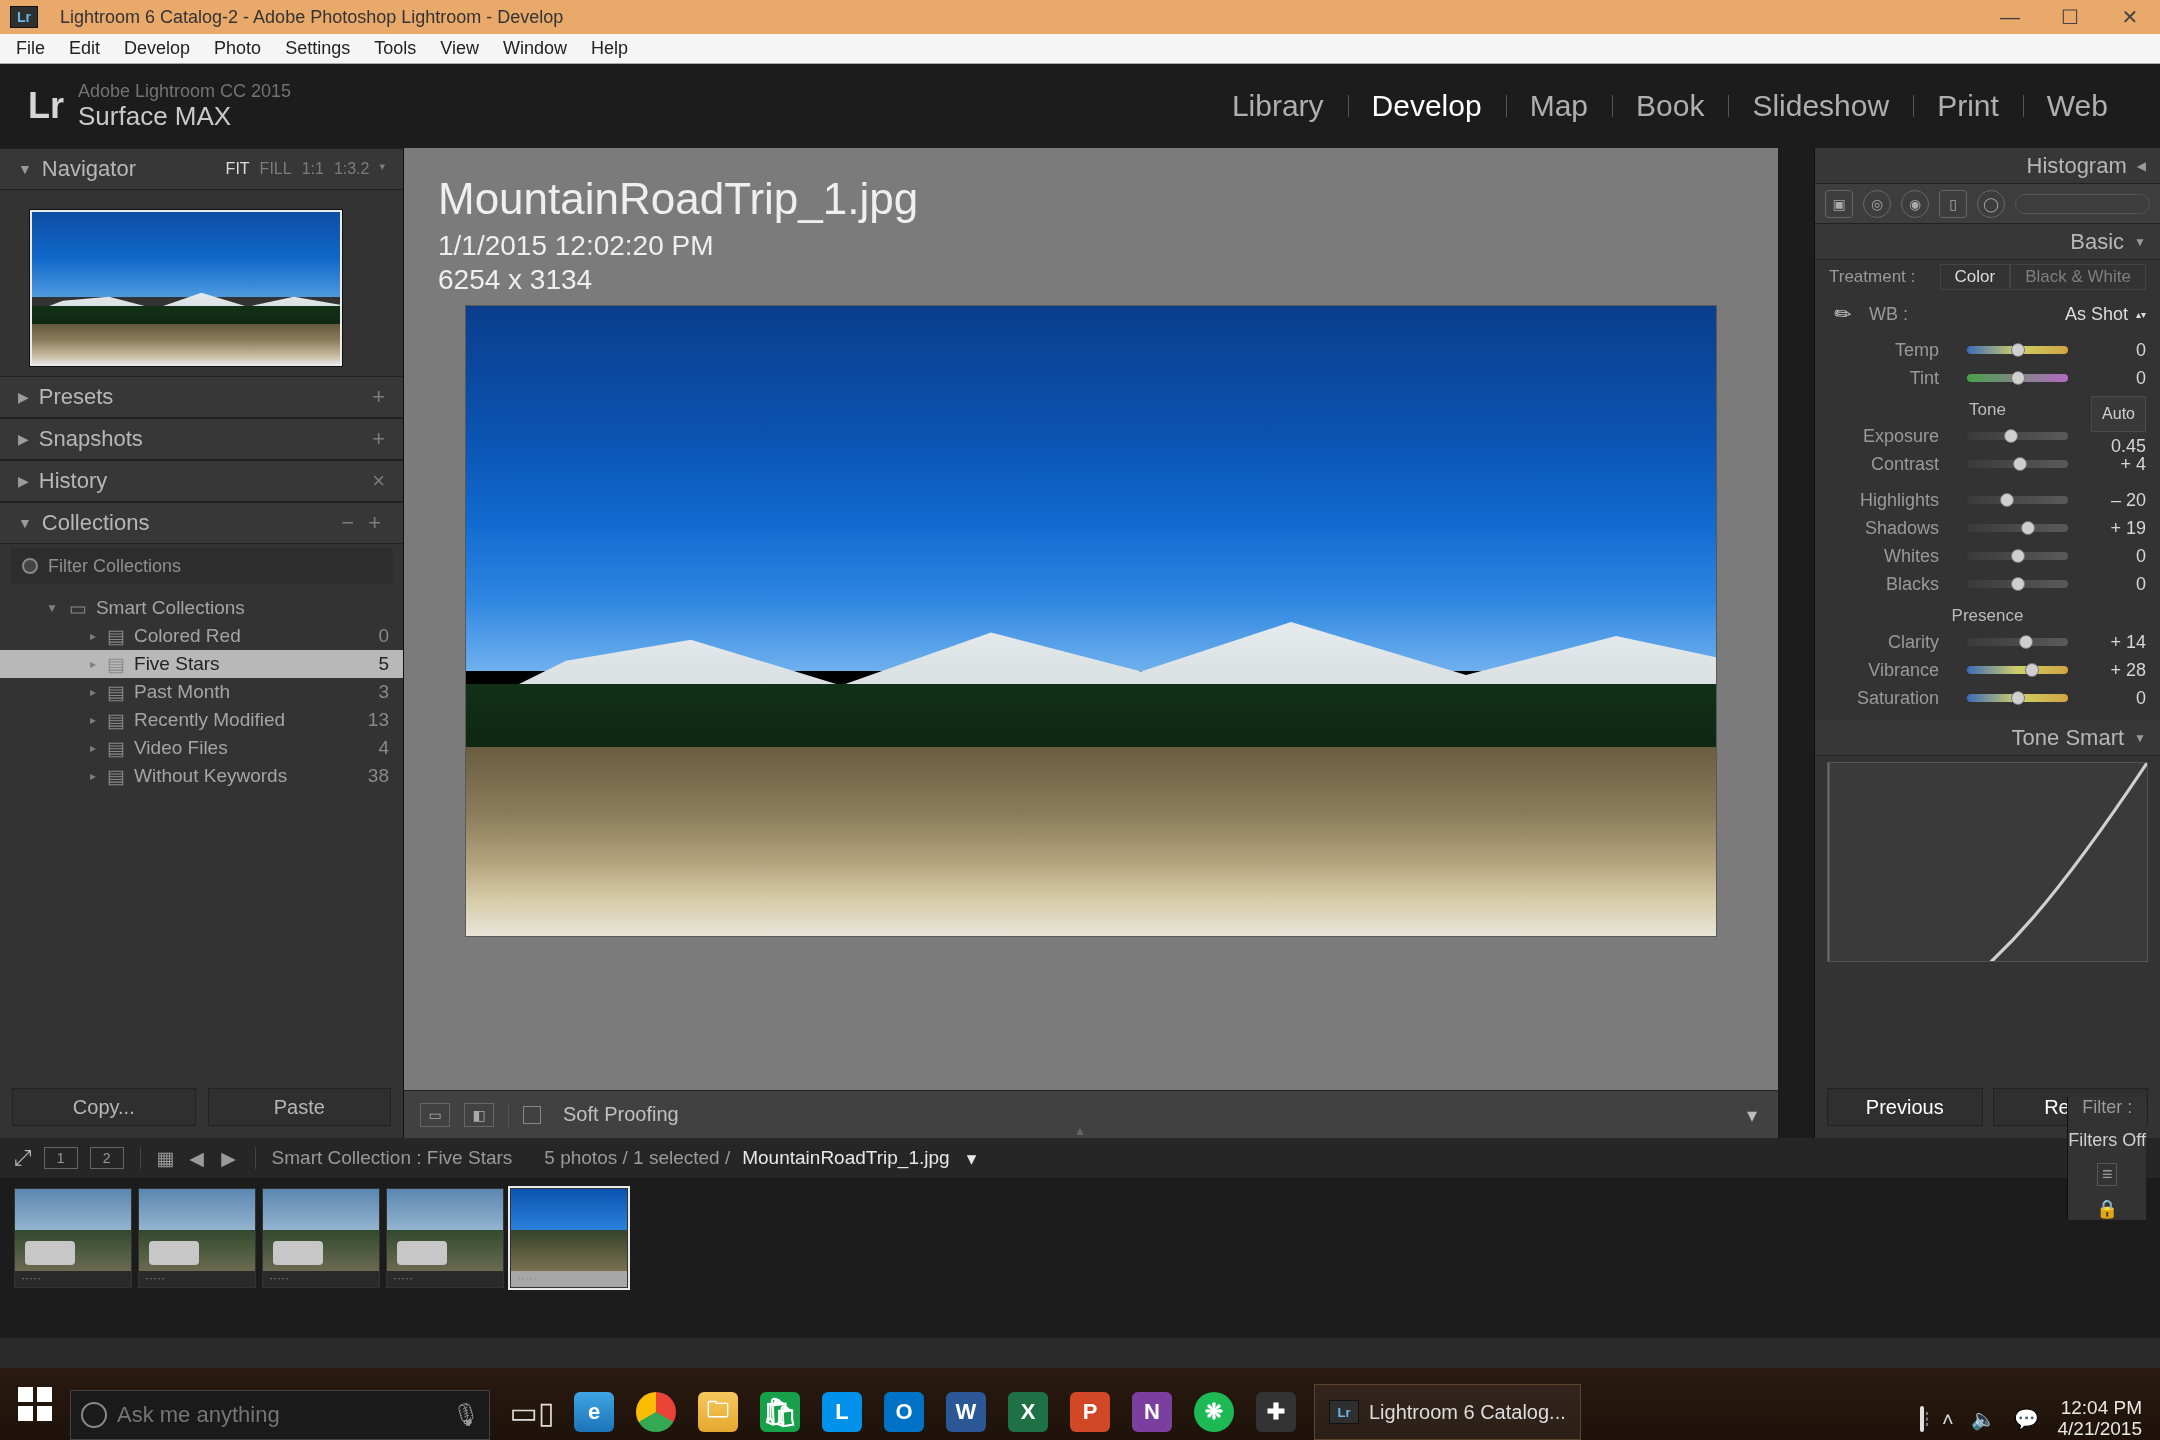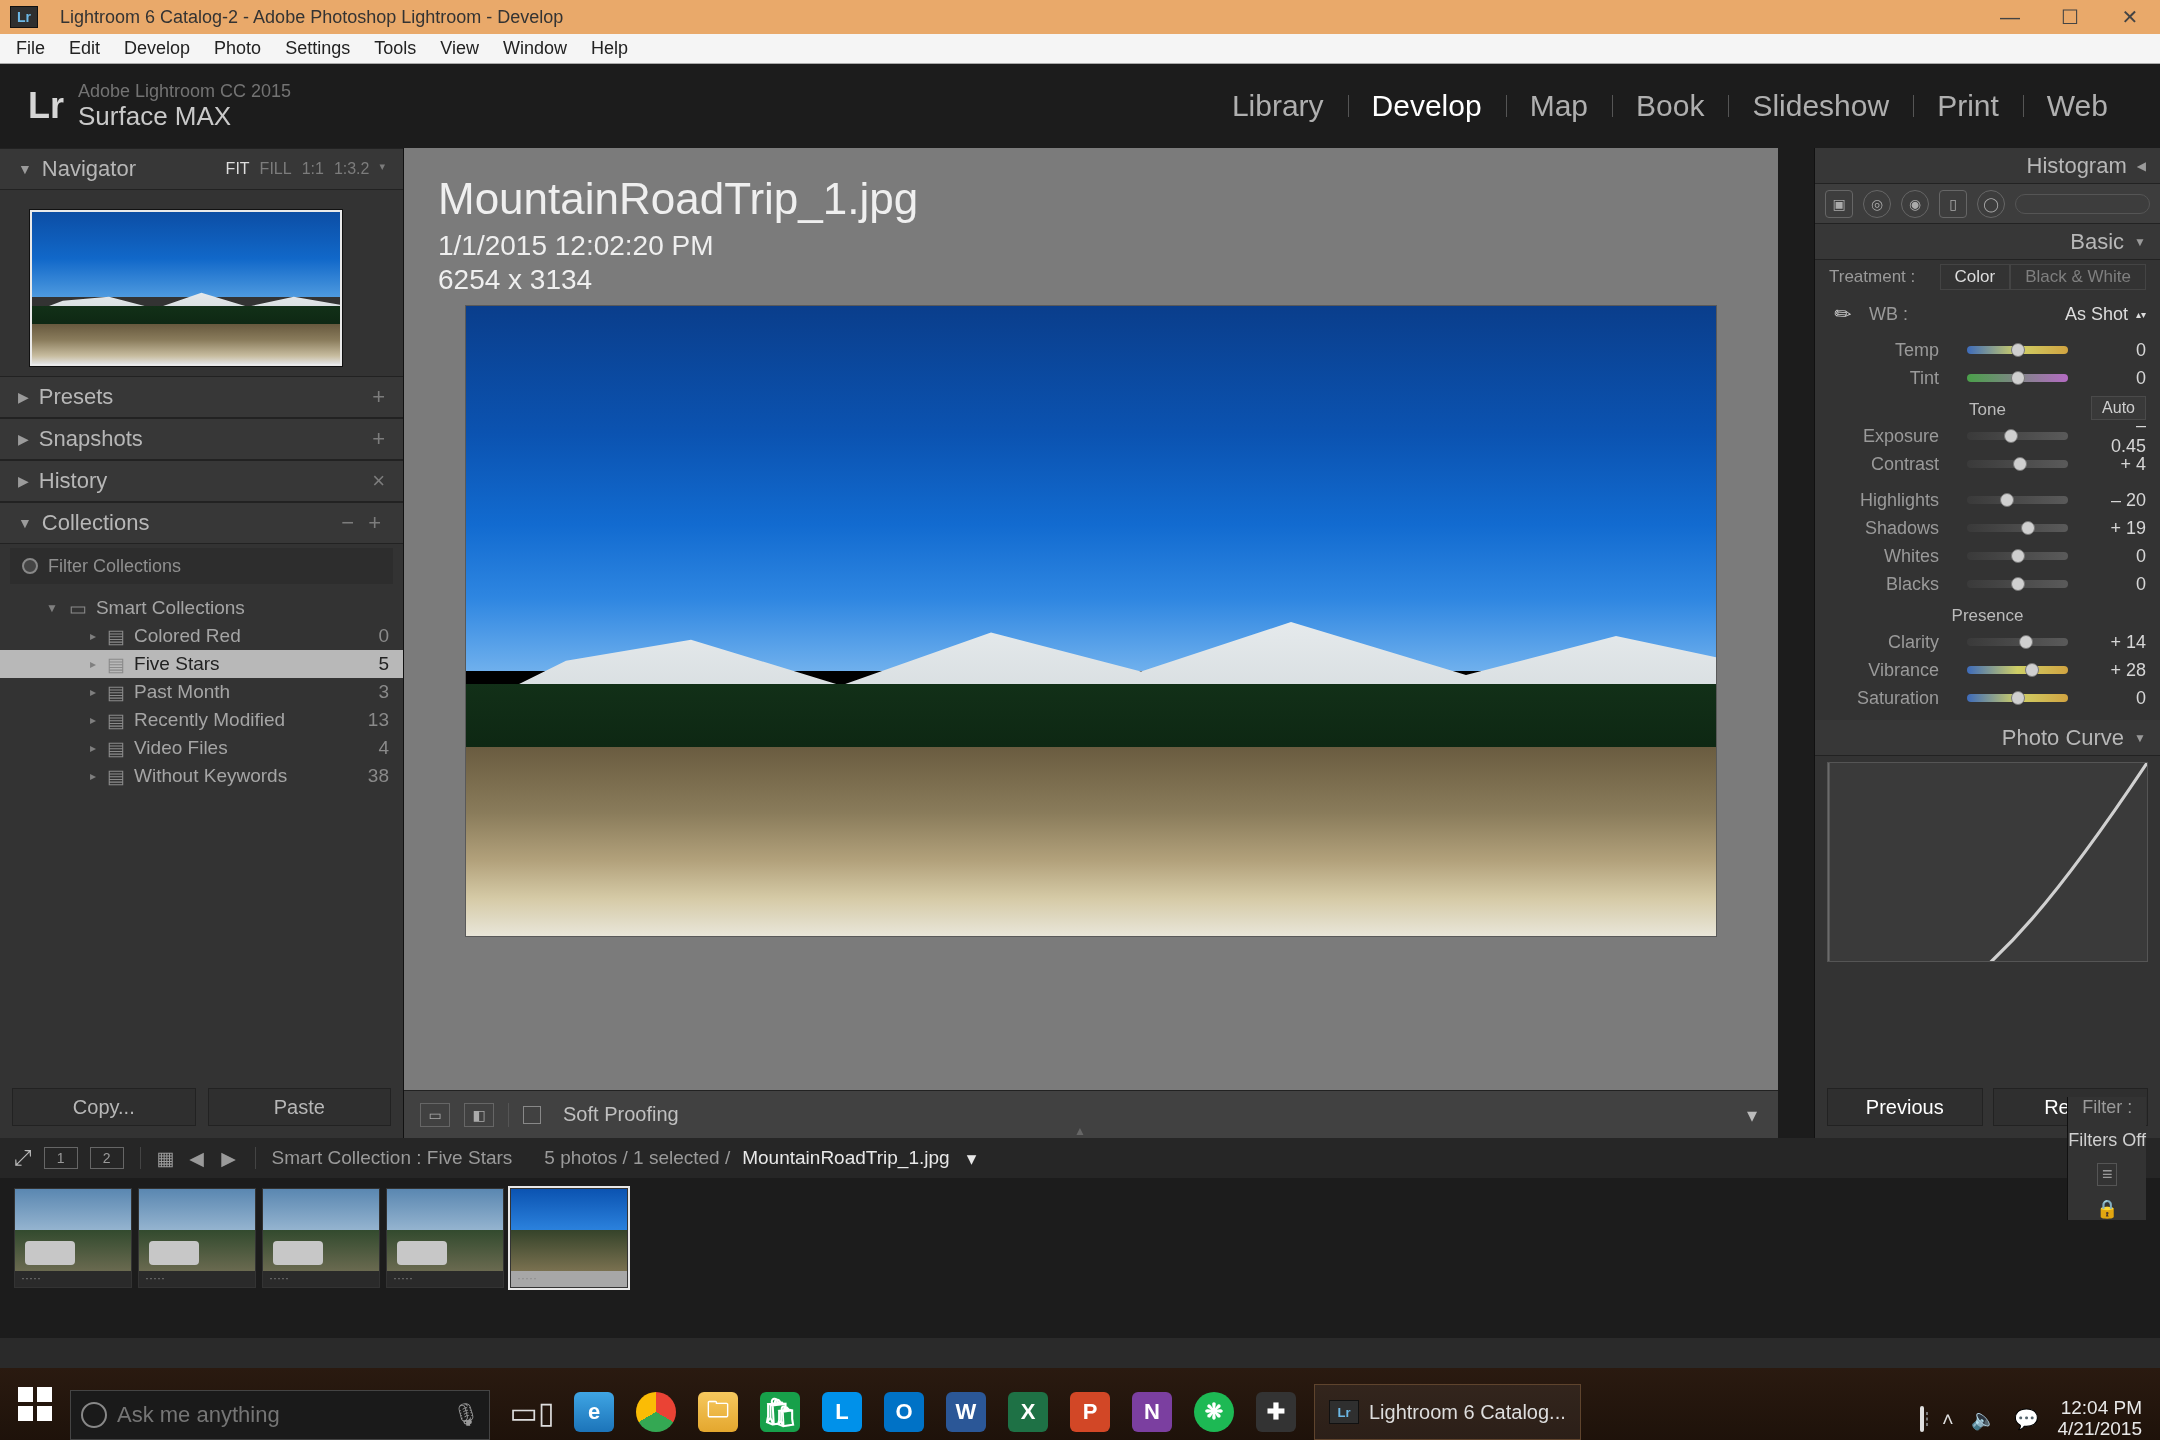--- a/index.html
+++ b/index.html
@@ -130,21 +130,21 @@
   .treat .seg span { padding:2px 14px; border:1px solid #444; color:#7f7f7f; }
   .treat .seg span.on { color:#ddd; }
   .wb-row { height:40px; display:flex; align-items:center; padding:0 14px; gap:12px; }
   .dropper { width:28px; height:28px; transform:rotate(-40deg); display:flex;
              align-items:center; justify-content:center; color:#ccc; font-size:20px; }
   .wb-select { margin-left:auto; color:#ddd; display:flex; align-items:center; gap:8px; }
 
   .sliders { padding:2px 14px 8px; }
   .group-title { text-align:center; color:#bcbcbc; padding:8px 0 2px; font-size:17px; position:relative; }
   .group-title .auto { position:absolute; right:0; top:4px; font-size:16px; color:#cfcfcf;
-                       border:1px solid #4a4a4a; padding:2px 10px; background:#393939; }
+                       border:1px solid #4a4a4a; padding:8px 10px; background:#393939; }
   .srow { display:flex; align-items:center; height:28px; gap:28px; }
   .srow .name { width:110px; text-align:right; color:#9a9a9a; }
   .srow .track { flex:1; height:8px; border-radius:4px;
                  background:linear-gradient(90deg,#3a3a3a,#5a5a5a); position:relative; }
   .srow .track.rb { background:linear-gradient(90deg,#3d6bbb,#cfcf66,#d1a441); }
   .srow .track.gm { background:linear-gradient(90deg,#4aa04a,#b46bc3); }
   .srow .knob { width:14px; height:14px; border-radius:50%; background:#cfcfcf;
                 border:1px solid #777; position:absolute; top:-3px; transform:translateX(-50%); }
   .srow .val { width:50px; text-align:right; color:#d6d6d6; }
 
@@ -508,21 +508,21 @@
         <div class="srow">
           <span class="name">Saturation</span>
           <span class="track rb">
               <span class="knob" style="left: 50%;"></span>
             </span>
           <span class="val">0</span>
         </div>
       </div>
 
       <div class="r-hdr">
-        <span class="lbl">Photo Curve</span>
+        <span class="lbl">Tone Smart</span>
         <span class="tri">▼</span>
       </div>
       <div class="curve">
         <svg viewBox="0 0 100 100" preserveAspectRatio="none">
           <path d="M0 100 C20 95 30 80 40 72 C55 60 70 45 100 0" fill="none" stroke="#d0d0d0" stroke-width="1"></path>
           <path d="M0 100 L8 88 L14 70 L18 62 L24 64 L30 80 L40 92 L60 99 L100 100 Z" fill="#4c4c4c" opacity=".8"></path>
           <path d="M0 0 L0 100 L100 100" fill="none" stroke="#6a6a6a" stroke-width="1"></path>
         </svg>
       </div>
 

